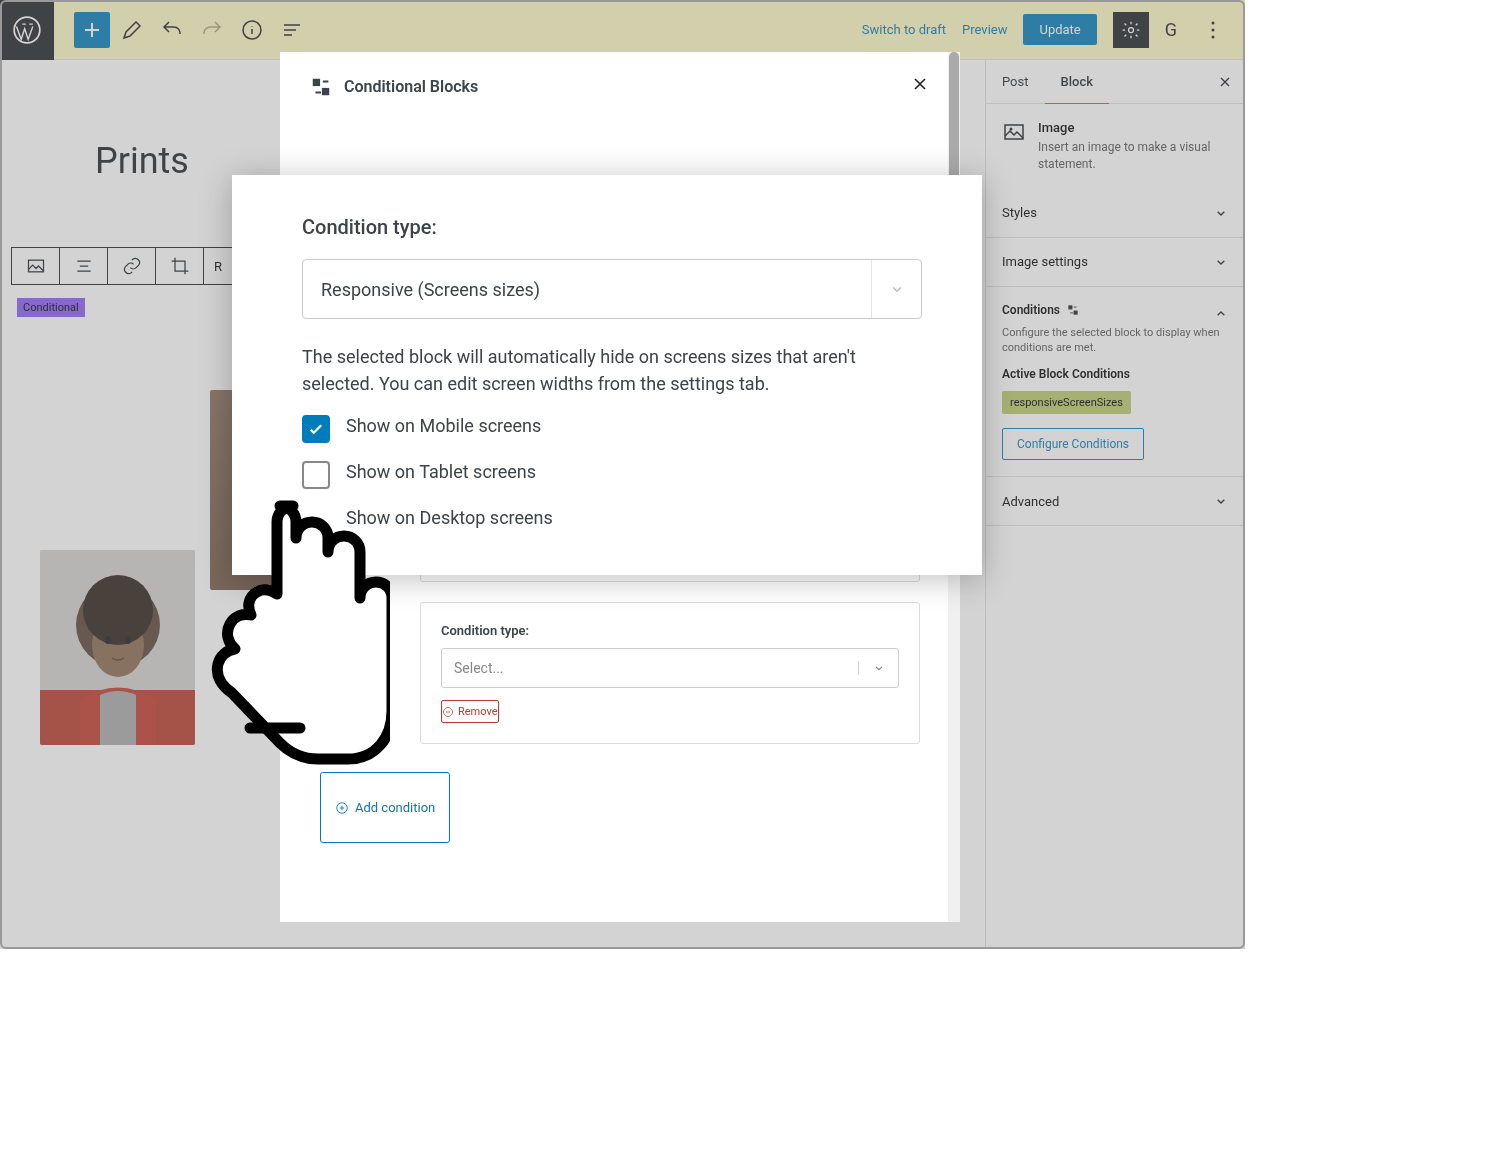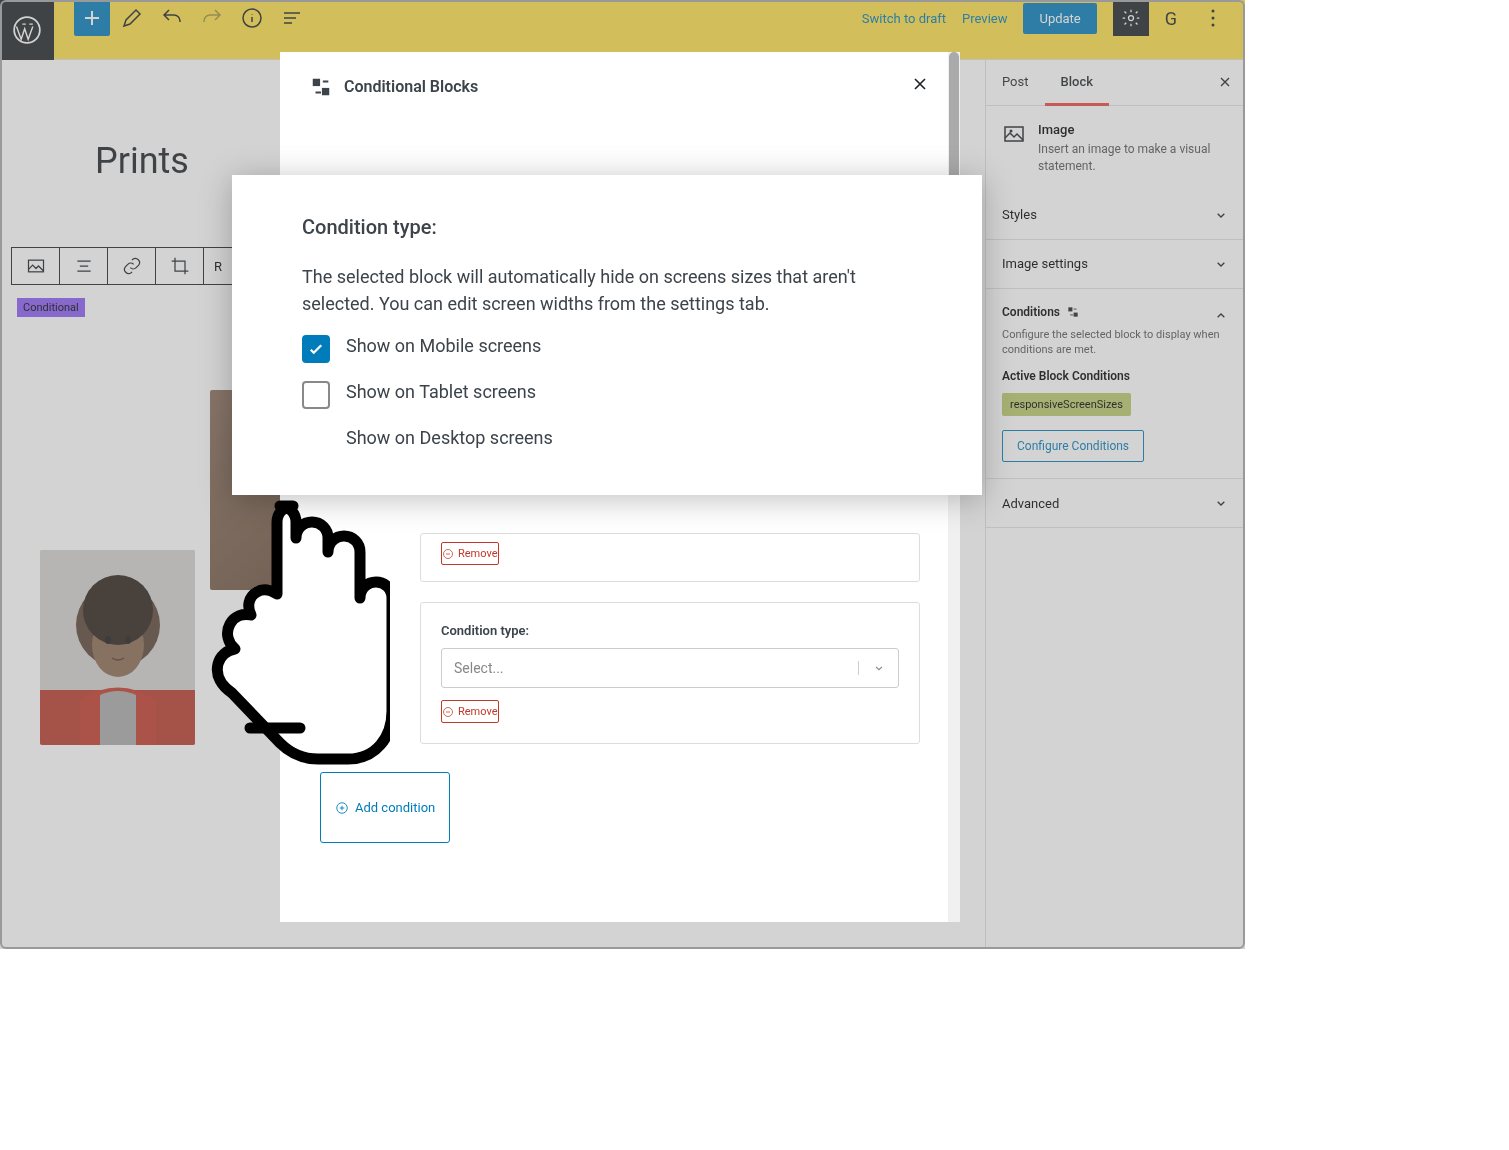--- a/index.html
+++ b/index.html
@@ -14,23 +14,23 @@
 .gray-overlay {
   position: absolute;
   inset: 0;
   background: rgba(128,128,128,0.35);
   pointer-events: none;
   z-index: 5;
 }
 
 .topbar {
   display: flex;
-  align-items: flex-start;
+  align-items: center;
   height: 60px;
-  background: #fde047;
+  background: #fef9c3;
   border-bottom: 1px solid #e0e0e0;
   position: relative;
   z-index: 1;
 }
 .wp-logo {
   width: 54px; height: 60px;
   background: #1d2327;
   display: flex; align-items: center; justify-content: center;
 }
 .wp-logo svg { width: 28px; height: 28px; fill: #fff; }
@@ -106,21 +106,21 @@
   z-index: 1;
 }
 .sidebar-tabs {
   display: flex; border-bottom: 1px solid #e0e0e0;
   position: relative;
 }
 .sidebar-tab {
   padding: 14px 16px; font-size: 13px; cursor: pointer; color: #1d2327;
 }
 .sidebar-tab.active {
-  font-weight: 500; border-bottom: 3px solid #ef4444;
+  font-weight: 500; border-bottom: 1px solid #ef4444;
   margin-bottom: -1px;
 }
 .sidebar-close {
   position: absolute; right: 12px; top: 14px; cursor: pointer;
 }
 .sidebar-section {
   padding: 16px; border-bottom: 1px solid #e0e0e0;
 }
 .sidebar-section-header {
   display: flex; align-items: center; justify-content: space-between;
@@ -480,20 +480,28 @@
           <circle cx="12" cy="12" r="9" stroke="#007cba" fill="none" stroke-width="1.5"></circle>
           <path d="M12 8v8M8 12h8" stroke="#007cba" stroke-width="1.5"></path>
         </svg>
       <span>Add condition</span>
     </span>
   </div>
 </div>
 
 <div class="front-modal">
   <div class="front-label">Condition type:</div>
+  <div class="front-select">
+    <span class="front-select-text">Responsive (Screens sizes)</span>
+    <span class="front-select-arrow">
+      <svg width="18" height="18" viewBox="0 0 24 24">
+          <path d="M7 10l5 5 5-5" stroke="#bbb" stroke-width="2" fill="none"></path>
+        </svg>
+    </span>
+  </div>
   <p class="front-desc">The selected block will automatically hide on screens sizes that aren't selected. You can edit screen widths from the settings tab.</p>
   <div class="checkbox-row">
     <div class="checkbox checked">
       <svg viewBox="0 0 24 24">
           <path d="M5 13l4 4L19 7" stroke-width="3" fill="none"></path>
         </svg>
     </div>
     <span>Show on Mobile screens</span>
   </div>
   <div class="checkbox-row">

